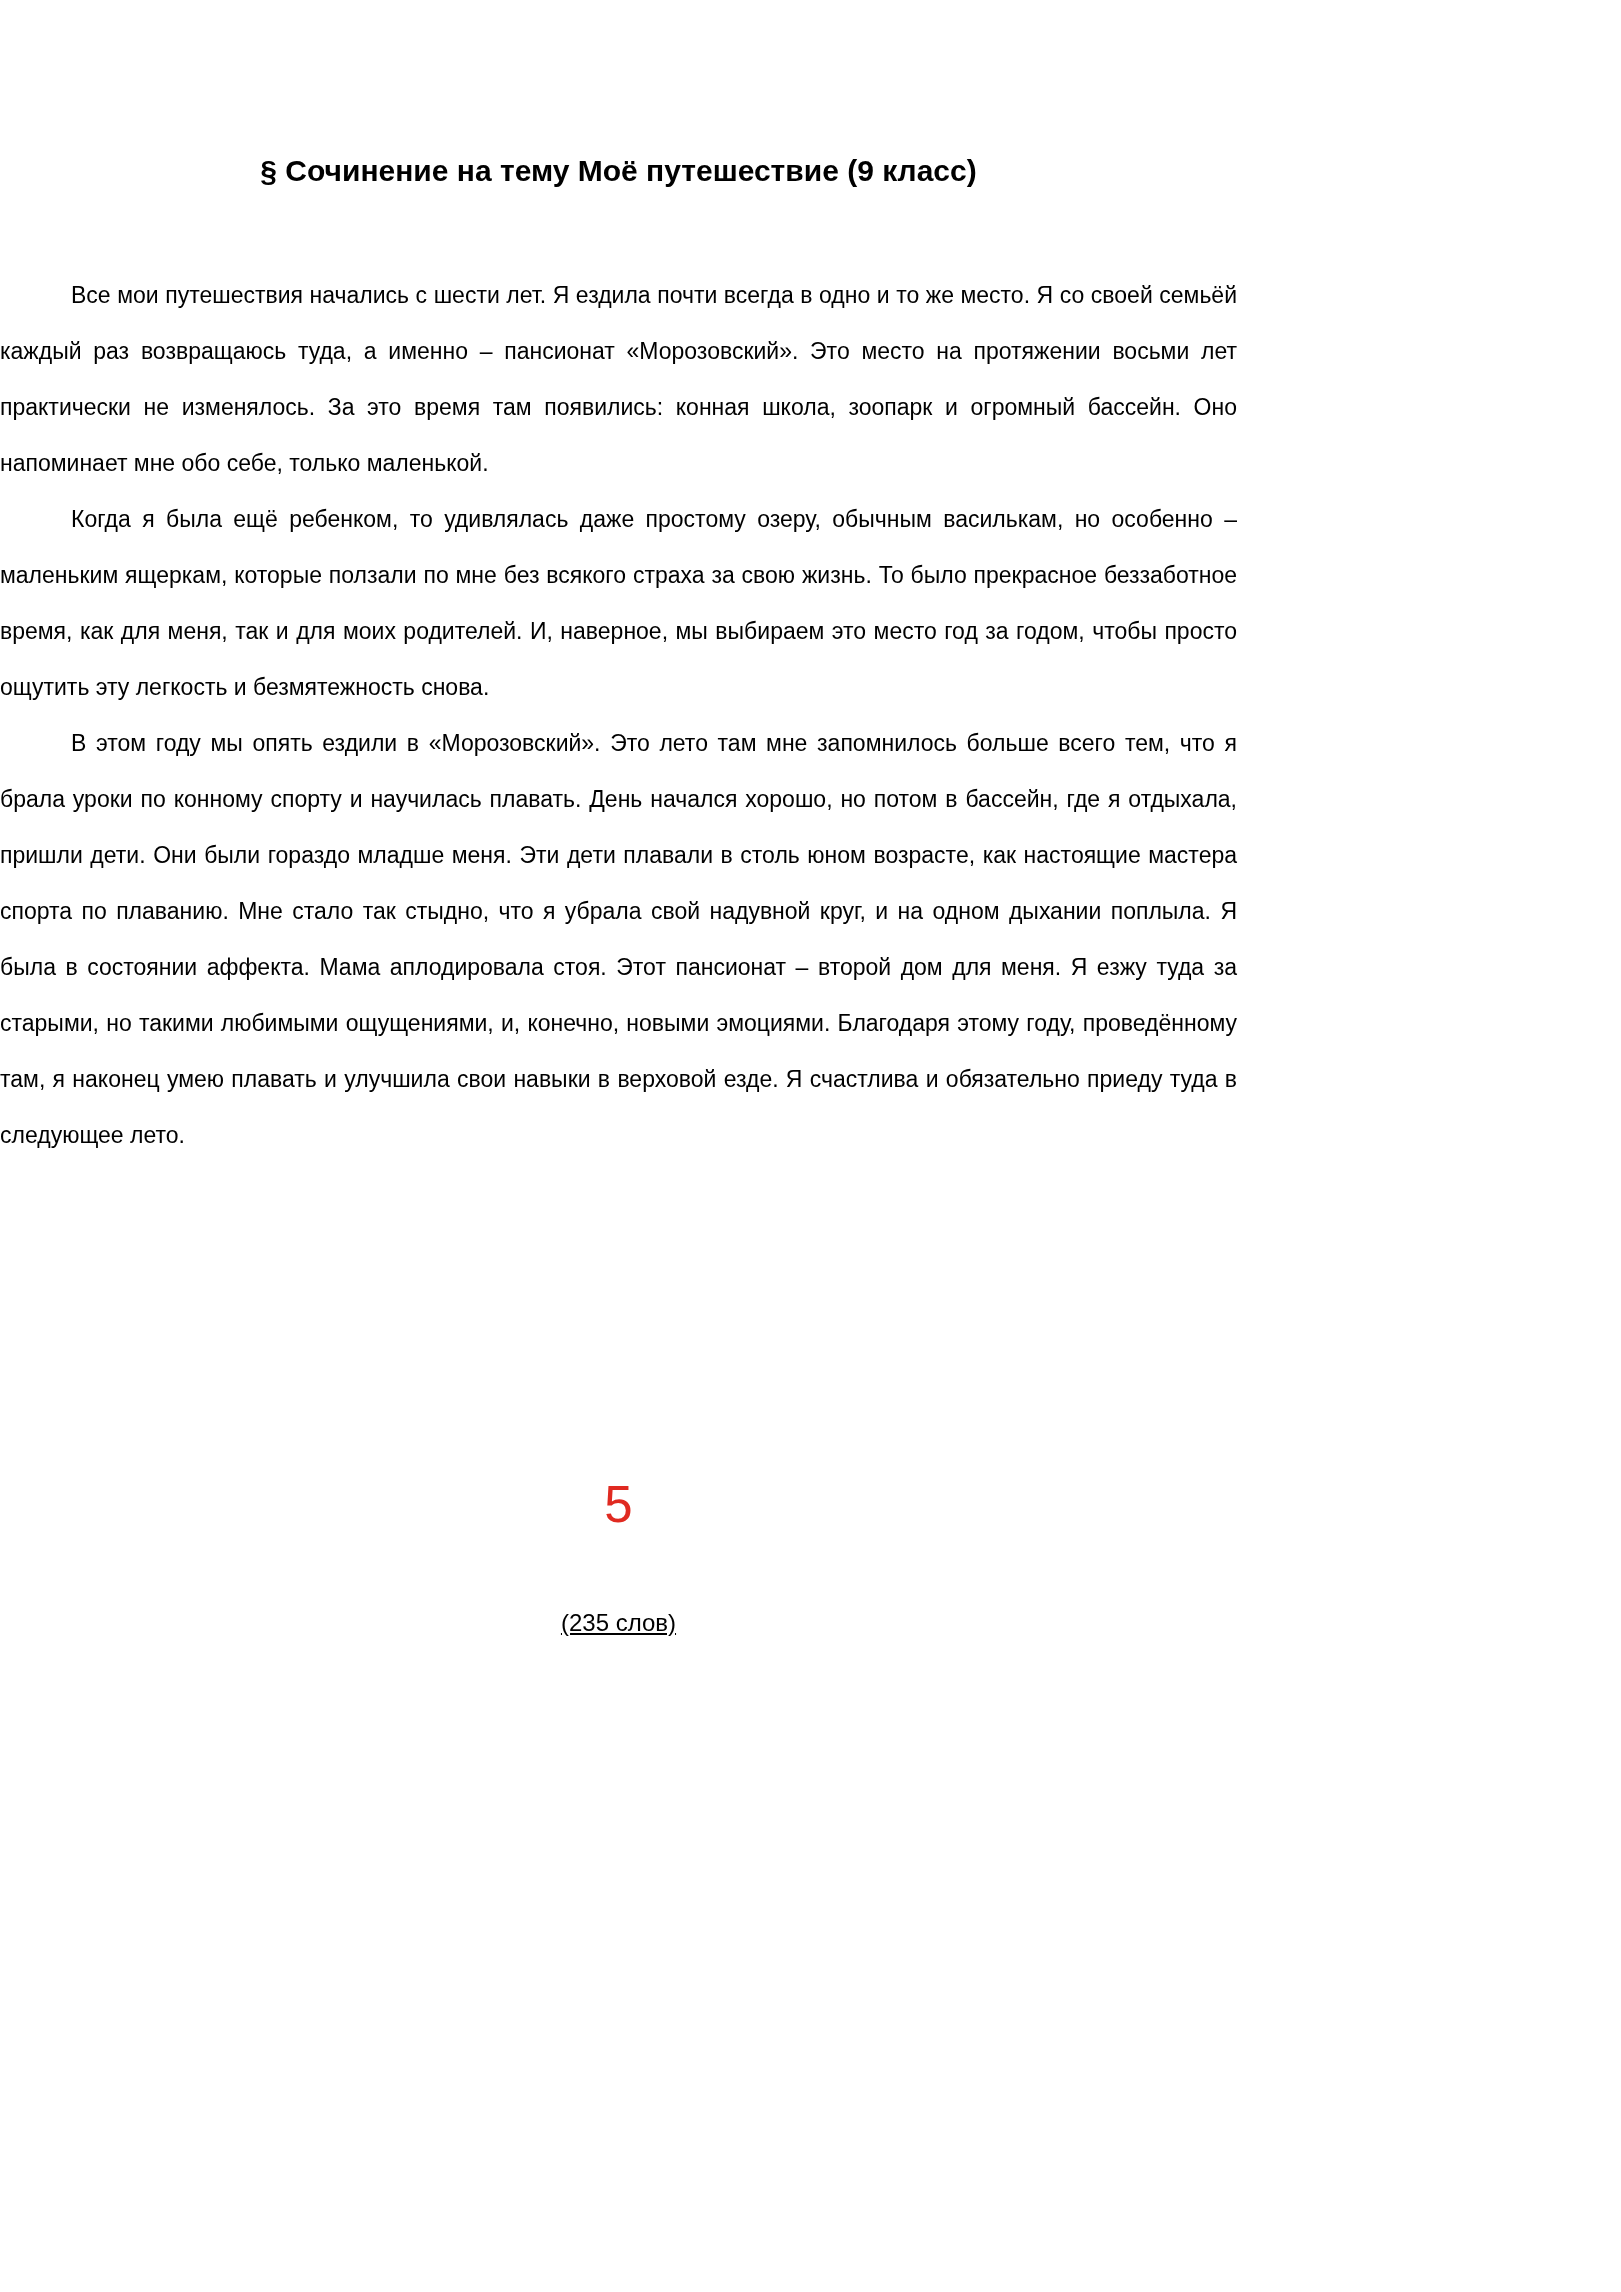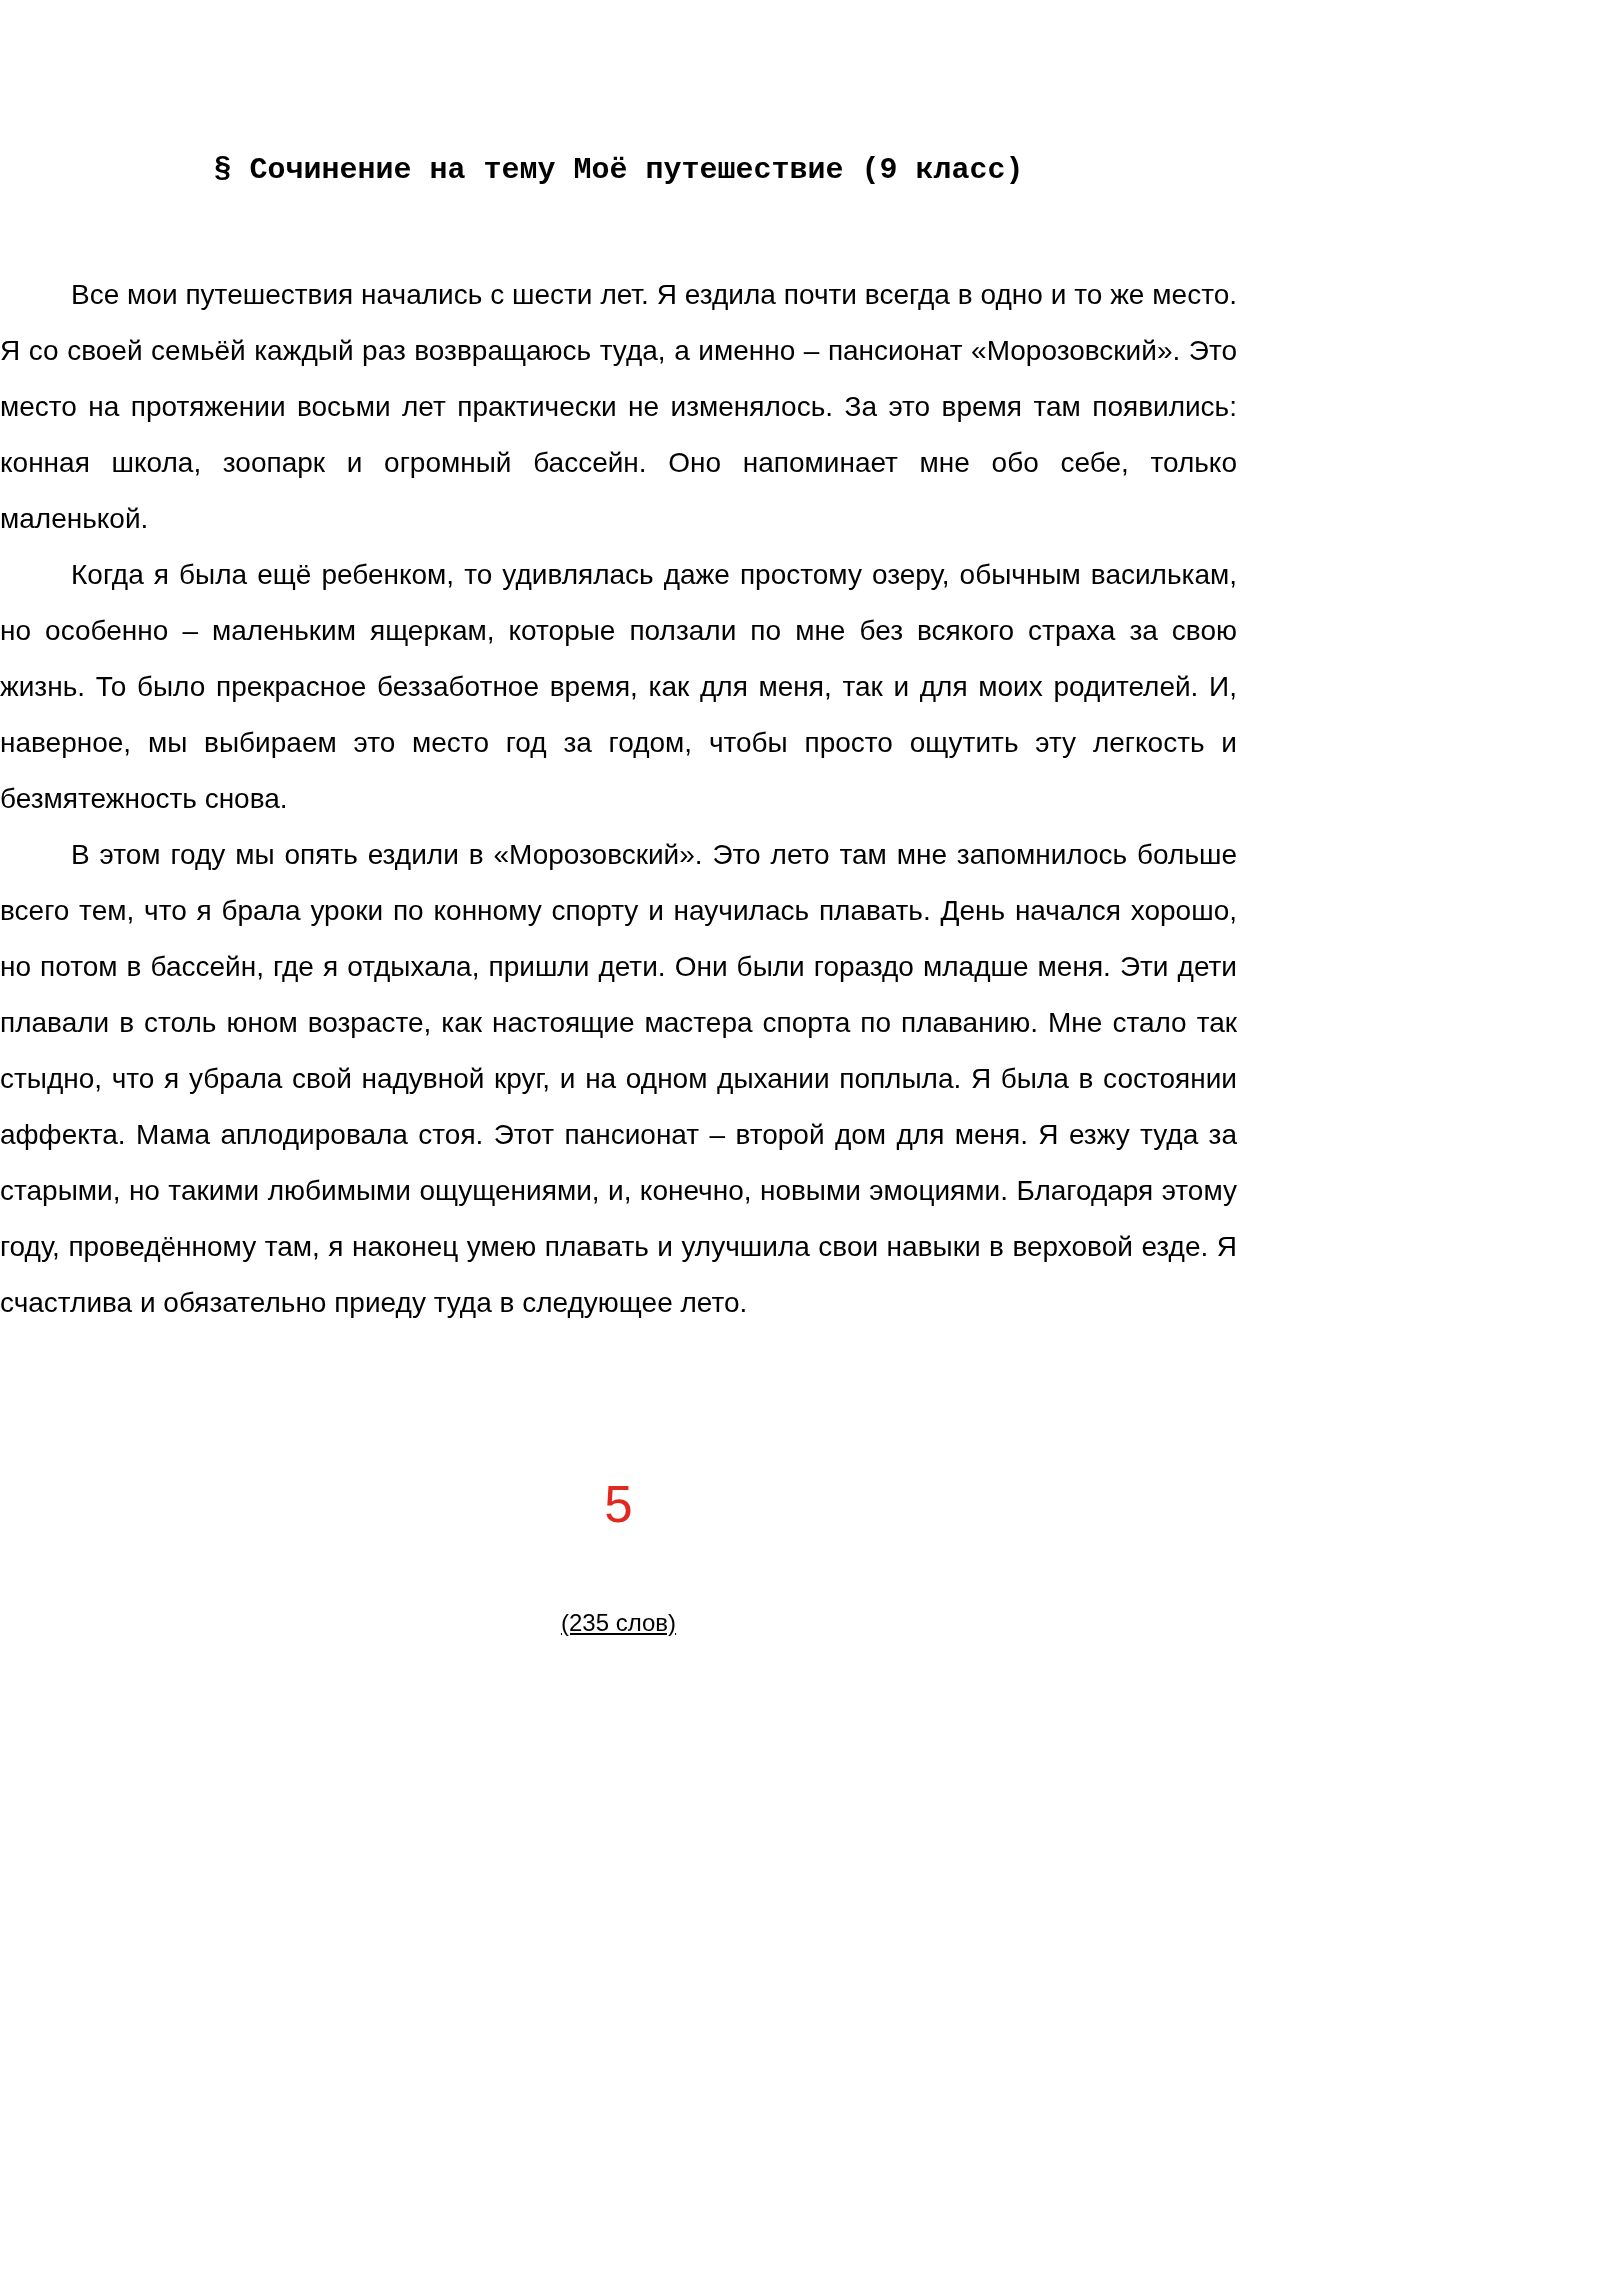--- a/index.html
+++ b/index.html
@@ -27,32 +27,31 @@
     padding: 0;
     font-size: 30px;
     font-weight: bold;
     line-height: 1.25;
     text-align: center;
     letter-spacing: 0px;
     position: absolute;
     left: 0;
     top: 152px;
     width: 1237px;
-    font-family: Liberation Mono, monospace;
   }
   .body-block {
     position: absolute;
     left: 0;
     top: 267px;
     width: 1237px;
   }
   p.para {
     margin: 0 0 0 0;
     padding: 0;
-    font-size: 28px;
+    font-size: 23px;
     line-height: 56px;
     text-align: justify;
     text-justify: inter-word;
     text-indent: 71px;
     hyphens: none;
     word-spacing: 0px;
   }
   p.para:last-of-type {
     margin-bottom: 0;
   }

